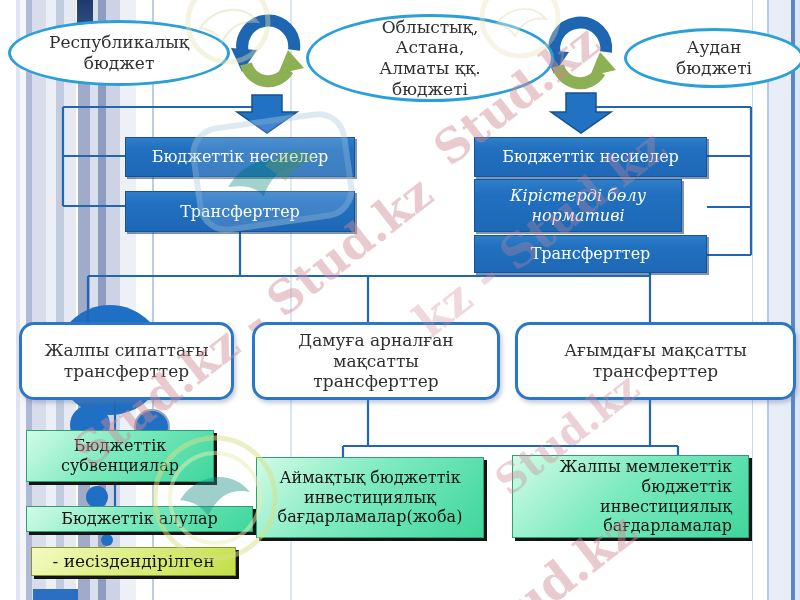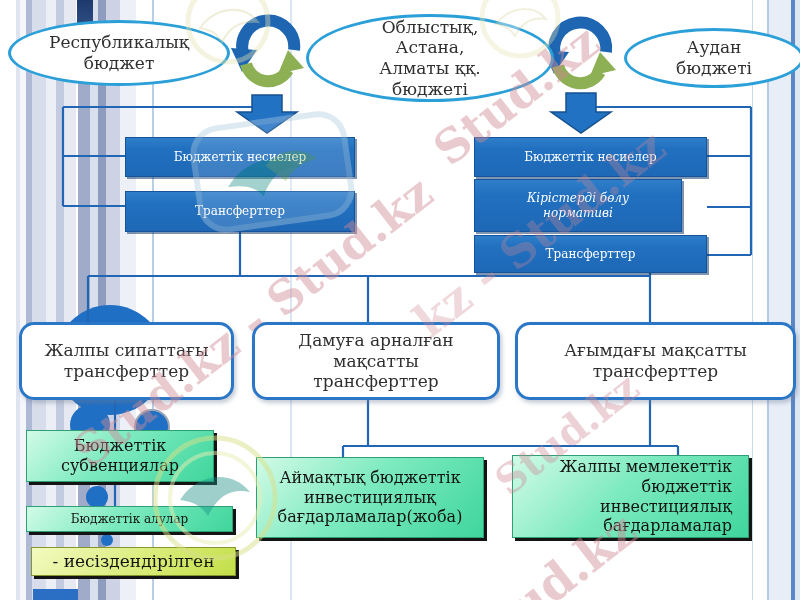--- a/index.html
+++ b/index.html
@@ -3,21 +3,21 @@
 <meta charset="utf-8">
 <style>
   html,body{margin:0;padding:0;background:#fff;}
   #stage{position:relative;width:800px;height:600px;overflow:hidden;background:#fff;
          font-family:"DejaVu Serif","Liberation Serif",serif;}
   .abs{position:absolute;box-sizing:border-box;}
   .node{position:absolute;box-sizing:border-box;display:flex;align-items:center;justify-content:center;
         text-align:center;line-height:1.22;color:#2f2f2f;z-index:3;}
   .ellipse{border:3px solid #2b9fd8;border-radius:50%;background:#fff;font-size:17px;}
   .bluebox{background:linear-gradient(180deg,#2f7ec9 0%,#2170c0 30%,#1e68b6 100%);
-           border:1px solid #17539b;color:#fff;font-size:12px;
+           border:1px solid #17539b;color:#fff;font-size:16px;
            box-shadow:2px 2px 0 rgba(21,62,112,.55);}
   .rrect{border:3px solid #2a77c8;border-radius:15px;background:#fff;font-size:17px;
          box-shadow:2px 3px 4px rgba(110,125,150,.4);}
   .greenbox{background:linear-gradient(135deg,#d2fbe7 0%,#7deac0 45%,#3fd69c 100%);
             border:1px solid #2e9e74;box-shadow:3px 3px 0 #141414;color:#131313;font-size:16px;}
   .yellowbox{background:linear-gradient(135deg,#f4fac0 0%,#d9ec7a 55%,#c3df48 100%);
              border:1px solid #86962c;box-shadow:3px 3px 0 #141414;color:#131313;font-size:17px;justify-content:center;}
   .wm{position:absolute;font-weight:bold;color:rgba(206,138,148,.45);white-space:nowrap;
       transform:rotate(-38deg);transform-origin:0 50%;z-index:6;pointer-events:none;
       font-family:"DejaVu Serif",serif;}
@@ -113,21 +113,21 @@
   <div class="node rrect" style="left:252px;top:322px;width:248px;height:78px;padding:0 28px;">
       <span>Дамуға арналған мақсатты трансферттер</span>
     </div>
   <div class="node rrect" style="left:515px;top:322px;width:281px;height:78px;padding:0 22px;">
       <span>Ағымдағы мақсатты трансферттер</span>
     </div>
 
   <div class="node greenbox" style="left:26px;top:430px;width:188px;height:52px;padding:0 28px;">
       <span>Бюджеттік субвенциялар</span>
     </div>
-  <div class="node greenbox" style="left:26px;top:506px;width:207px;height:26px;font-size:12px;">
+  <div class="node greenbox" style="left:26px;top:506px;width:227px;height:26px;font-size:16px;">
       <span>Бюджеттік алулар</span>
     </div>
   <div class="node yellowbox" style="left:31px;top:547px;width:205px;height:29px;">
       <span>- иесіздендірілген</span>
     </div>
 
   <div class="node greenbox" style="left:256px;top:457px;width:228px;height:81px;padding:2px 12px;align-items:center;">
       <span>Аймақтық бюджеттік инвестициялық бағдарламалар(жоба)</span>
     </div>
   <div class="node greenbox" style="left:512px;top:455px;width:237px;height:83px;padding:2px 16px;text-align:right;">

